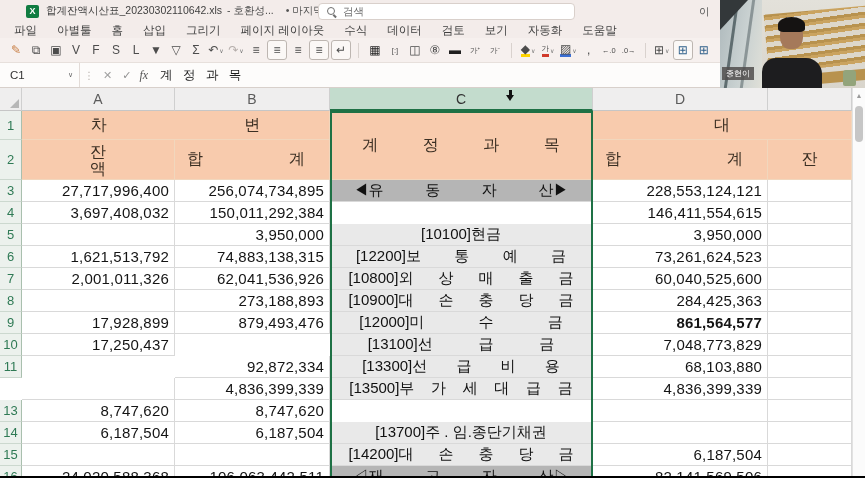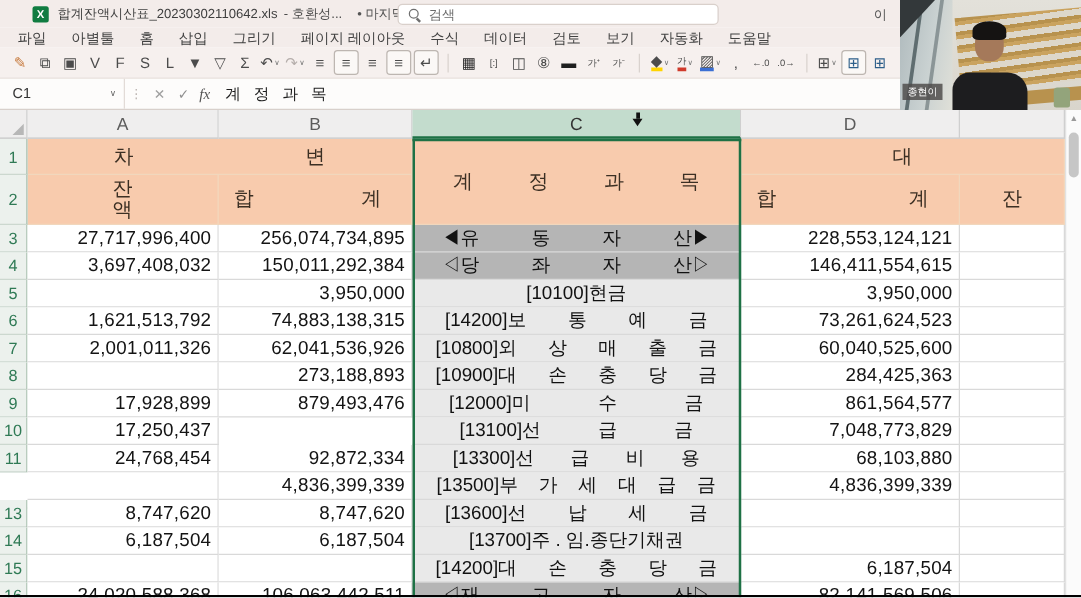--- a/index.html
+++ b/index.html
@@ -44,21 +44,21 @@
   .tb-btn.muted span{color:#b5aeab;}
   .tb-btn.small span{font-size:7.5px;letter-spacing:0;}
   .tb-btn.orange span{color:#c77b3f;}
   .tb-btn i{font-size:6px;color:#777;margin-left:1px;font-style:normal;}
   .tb-div{width:1px;height:15px;background:#d9d2ce;margin:0 5px;flex:0 0 auto;}
 
   
   .formulabar{position:absolute;left:0;top:62px;width:865px;height:26px;background:#fdfcfb;
               border-top:1px solid #e7e0dc;border-bottom:1px solid #d8d0cb;
               display:flex;align-items:center;box-sizing:border-box;}
-  .namebox{width:100px;height:100%;display:flex;align-items:center;justify-content:space-between;
+  .namebox{width:80px;height:100%;display:flex;align-items:center;justify-content:space-between;
            padding:0 6px 0 10px;border-right:1px solid #e2dbd7;font-size:11.5px;color:#333;box-sizing:border-box;}
   .nb-caret{font-size:7px;color:#666;font-style:normal;}
   .fb-dots{color:#b9b2ae;font-size:10px;padding:0 4px;}
   .fb-x{color:#a0a0a0;font-size:11px;padding:0 5px;}
   .fb-ok{color:#8f8f8f;font-size:11px;padding:0 5px;}
   .fb-fx{font-family:"Liberation Serif",serif;font-style:italic;font-size:12px;color:#555;padding:0 6px 0 3px;}
   .fb-input{flex:1;font-size:12.5px;color:#1d1d1d;white-space:pre;padding-left:6px;}
 
   
   #sheet{position:absolute;left:0;top:88px;width:852px;height:390px;overflow:hidden;
@@ -346,65 +346,62 @@
       <div class="rowh" style="grid-area: 15 / 1;">14</div>
       <div class="rowh" style="grid-area: 16 / 1;">15</div>
       <div class="rowh" style="grid-area: 17 / 1;">16</div>
       <div class="cell num" style="grid-area: 4 / 2;">27,717,996,400</div>
       <div class="cell num" style="grid-area: 4 / 3;">256,074,734,895</div>
       <div class="cell acct cgray" style="grid-area: 4 / 4;">◀유          동          자          산▶</div>
       <div class="cell num" style="grid-area: 4 / 5;">228,553,124,121</div>
       <div class="cell num" style="grid-area: 4 / 6;"></div>
       <div class="cell num" style="grid-area: 5 / 2;">3,697,408,032</div>
       <div class="cell num" style="grid-area: 5 / 3;">150,011,292,384</div>
-      <div class="cell acct cgray" style="grid-area: 5 / 4;">◁당          좌          자          산▷</div>
       <div class="cell num" style="grid-area: 5 / 5;">146,411,554,615</div>
       <div class="cell num" style="grid-area: 5 / 6;"></div>
       <div class="cell num" style="grid-area: 6 / 2;"></div>
       <div class="cell num" style="grid-area: 6 / 3;">3,950,000</div>
       <div class="cell acct csel" style="grid-area: 6 / 4;">[10100]현금</div>
       <div class="cell num" style="grid-area: 6 / 5;">3,950,000</div>
       <div class="cell num" style="grid-area: 6 / 6;"></div>
       <div class="cell num" style="grid-area: 7 / 2;">1,621,513,792</div>
       <div class="cell num" style="grid-area: 7 / 3;">74,883,138,315</div>
-      <div class="cell acct csel" style="grid-area: 7 / 4;">[14200]보        통        예        금</div>
+      <div class="cell acct csel" style="grid-area: 7 / 4;">[12200]보        통        예        금</div>
       <div class="cell num" style="grid-area: 7 / 5;">73,261,624,523</div>
       <div class="cell num" style="grid-area: 7 / 6;"></div>
       <div class="cell num" style="grid-area: 8 / 2;">2,001,011,326</div>
       <div class="cell num" style="grid-area: 8 / 3;">62,041,536,926</div>
       <div class="cell acct csel" style="grid-area: 8 / 4;">[10800]외      상      매      출      금</div>
       <div class="cell num" style="grid-area: 8 / 5;">60,040,525,600</div>
       <div class="cell num" style="grid-area: 8 / 6;"></div>
       <div class="cell num" style="grid-area: 9 / 2;"></div>
       <div class="cell num" style="grid-area: 9 / 3;">273,188,893</div>
       <div class="cell acct csel" style="grid-area: 9 / 4;">[10900]대      손      충      당      금</div>
       <div class="cell num" style="grid-area: 9 / 5;">284,425,363</div>
       <div class="cell num" style="grid-area: 9 / 6;"></div>
       <div class="cell num" style="grid-area: 10 / 2;">17,928,899</div>
       <div class="cell num" style="grid-area: 10 / 3;">879,493,476</div>
       <div class="cell acct csel" style="grid-area: 10 / 4;">[12000]미             수             금</div>
-      <div class="cell num" style="grid-area: 10 / 5;">861,564,577</div>
+      <div class="cell num" style="grid-area: 10 / 5; font-weight: bold;">861,564,577</div>
       <div class="cell num" style="grid-area: 10 / 6;"></div>
       <div class="cell num" style="grid-area: 11 / 2;">17,250,437</div>
       <div class="cell acct csel" style="grid-area: 11 / 4;">[13100]선           급           금</div>
       <div class="cell num" style="grid-area: 11 / 5;">7,048,773,829</div>
       <div class="cell num" style="grid-area: 11 / 6;"></div>
-      <div class="cell num" style="grid-area: 12 / 2;">24,768,454</div>
       <div class="cell num" style="grid-area: 12 / 3;">92,872,334</div>
       <div class="cell acct csel" style="grid-area: 12 / 4;">[13300]선       급       비       용</div>
       <div class="cell num" style="grid-area: 12 / 5;">68,103,880</div>
       <div class="cell num" style="grid-area: 12 / 6;"></div>
       <div class="cell num" style="grid-area: 13 / 2;"></div>
       <div class="cell num" style="grid-area: 13 / 3;">4,836,399,339</div>
       <div class="cell acct csel" style="grid-area: 13 / 4;">[13500]부    가    세    대    급    금</div>
       <div class="cell num" style="grid-area: 13 / 5;">4,836,399,339</div>
       <div class="cell num" style="grid-area: 13 / 6;"></div>
       <div class="cell num" style="grid-area: 14 / 2;">8,747,620</div>
       <div class="cell num" style="grid-area: 14 / 3;">8,747,620</div>
-      <div class="cell acct csel" style="grid-area: 14 / 4;">[13600]선        납        세        금</div>
       <div class="cell num" style="grid-area: 14 / 5;"></div>
       <div class="cell num" style="grid-area: 14 / 6;"></div>
       <div class="cell num" style="grid-area: 15 / 2;">6,187,504</div>
       <div class="cell num" style="grid-area: 15 / 3;">6,187,504</div>
       <div class="cell acct csel" style="grid-area: 15 / 4;">[13700]주 . 임.종단기채권</div>
       <div class="cell num" style="grid-area: 15 / 5;"></div>
       <div class="cell num" style="grid-area: 15 / 6;"></div>
       <div class="cell num" style="grid-area: 16 / 2;"></div>
       <div class="cell num" style="grid-area: 16 / 3;"></div>
       <div class="cell acct csel" style="grid-area: 16 / 4;">[14200]대      손      충      당      금</div>

